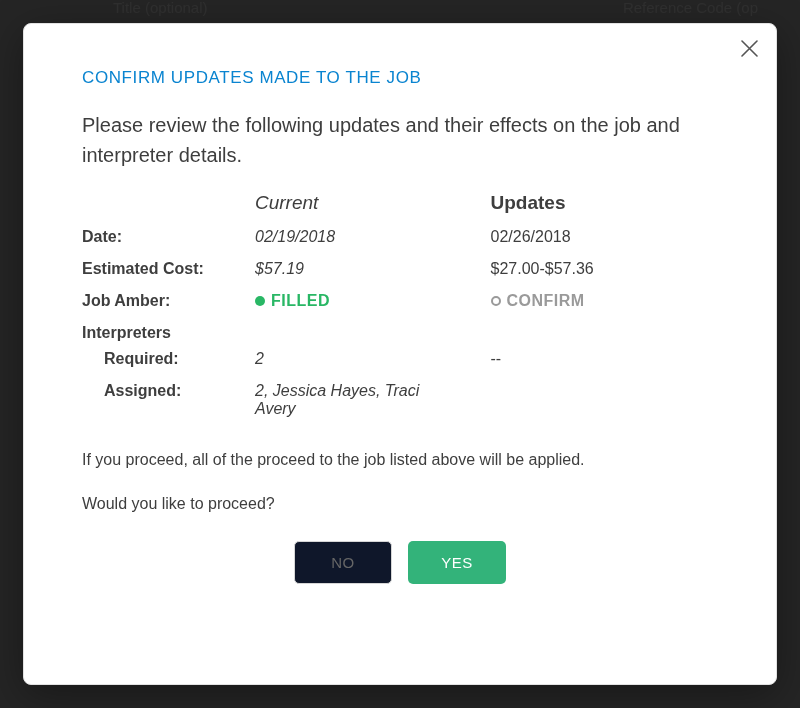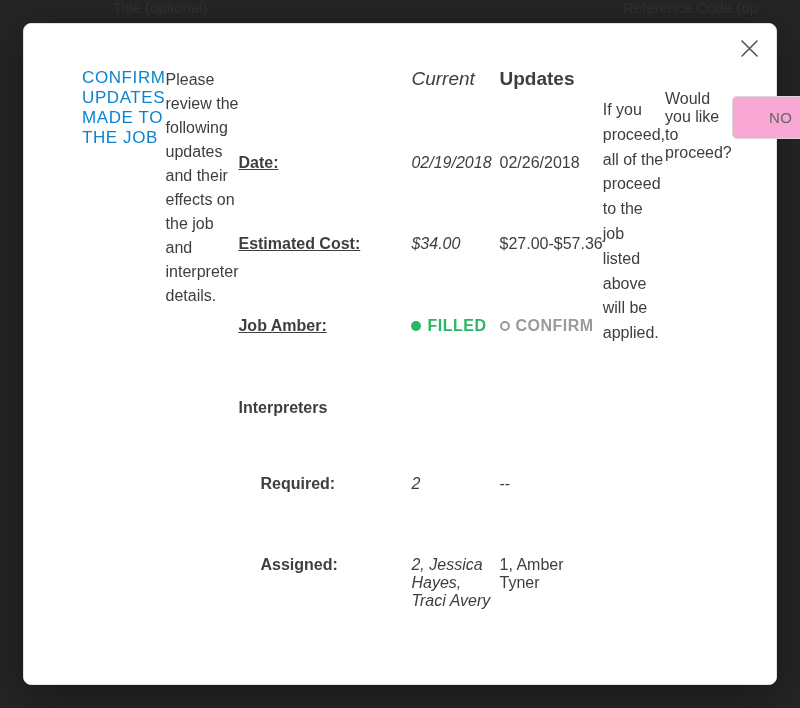--- a/index.html
+++ b/index.html
@@ -34,60 +34,61 @@
       left: 23px;
       right: 23px;
       bottom: 23px;
       background: #fff;
       border-radius: 8px;
       border: 1px solid #e2e2e2;
       box-shadow: 0 10px 40px rgba(0,0,0,0.35);
       padding: 44px 58px 24px;
       color: #333;
       display: flex;
-      flex-direction: row;
+      flex-direction: column;
     }
     .close-x {
       position: absolute;
       top: 16px;
       right: 18px;
       cursor: pointer;
       color: #555;
     }
     .close-x svg { display: block; }
 
     .modal-title {
       color: #0a84d0;
       font-size: 17px;
       font-weight: 500;
       letter-spacing: 0.6px;
       margin-bottom: 22px;
     }
     .modal-intro {
-      font-size: 16px;
+      font-size: 20px;
       line-height: 1.5;
       color: #3e3e3e;
+      margin-bottom: 22px;
     }
 
     .compare {
       display: grid;
       grid-template-columns: 165px 1fr 1fr;
       row-gap: 14px;
       column-gap: 8px;
       font-size: 16px;
       color: #3e3e3e;
     }
     .col-header {
       font-style: italic;
       font-weight: 500;
       font-size: 19px;
       color: #3e3e3e;
     }
     .col-header.updates { font-weight: 600; font-style: normal; }
-    .row-label { font-weight: 600; text-decoration: underline; }
+    .row-label { font-weight: 600; }
     .cell-current { font-style: italic; }
     .cell-updates { font-weight: 400; }
 
     .status {
       display: inline-flex;
       align-items: center;
       gap: 6px;
       font-weight: 600;
       font-style: normal;
       letter-spacing: 0.5px;
@@ -121,21 +122,21 @@
       font-size: 15px;
       font-weight: 500;
       letter-spacing: 0.5px;
       cursor: pointer;
       border: none;
       display: inline-flex;
       align-items: center;
       justify-content: center;
     }
     .btn-no {
-      background: #f9a8d4;
+      background: #0f172a;
       border: 1px solid #d6d6d6;
       color: #666;
     }
     .btn-yes {
       background: #33b37a;
       color: #fff;
     }
   </style>
 </head>
 <body>
@@ -162,21 +163,21 @@
   <div class="compare">
     <div></div>
     <div class="col-header">Current</div>
     <div class="col-header updates">Updates</div>
 
     <div class="row-label">Date:</div>
     <div class="cell-current">02/19/2018</div>
     <div class="cell-updates">02/26/2018</div>
 
     <div class="row-label">Estimated Cost:</div>
-    <div class="cell-current">$34.00</div>
+    <div class="cell-current">$57.19</div>
     <div class="cell-updates">$27.00-$57.36</div>
 
     <div class="row-label">Job Amber:</div>
     <div class="cell-current">
       <span class="status filled">
         <span class="dot"></span>
         <span>FILLED</span>
       </span>
     </div>
     <div class="cell-updates">
@@ -187,21 +188,20 @@
     </div>
 
     <div class="interp-header">Interpreters</div>
 
     <div class="sublabel">Required:</div>
     <div class="cell-current">2</div>
     <div class="cell-updates">--</div>
 
     <div class="sublabel">Assigned:</div>
     <div class="cell-current" style="max-width:190px;">2, Jessica Hayes, Traci Avery</div>
-    <div class="cell-updates">1, Amber Tyner</div>
   </div>
 
   <div class="modal-footer-text">If you proceed, all of the proceed to the job listed above will be applied.</div>
   <div class="proceed-q">Would you like to proceed?</div>
 
   <div class="buttons">
     <button class="btn btn-no">NO</button>
     <button class="btn btn-yes">YES</button>
   </div>
 </div>

